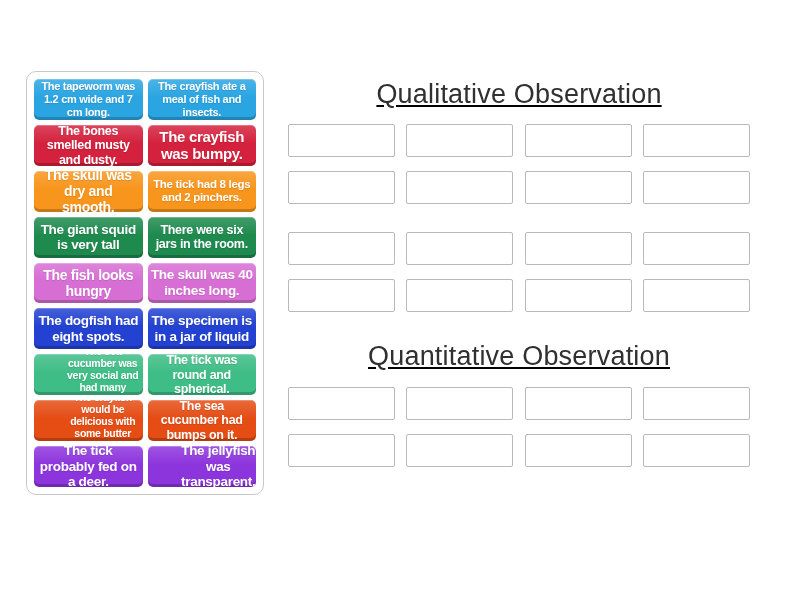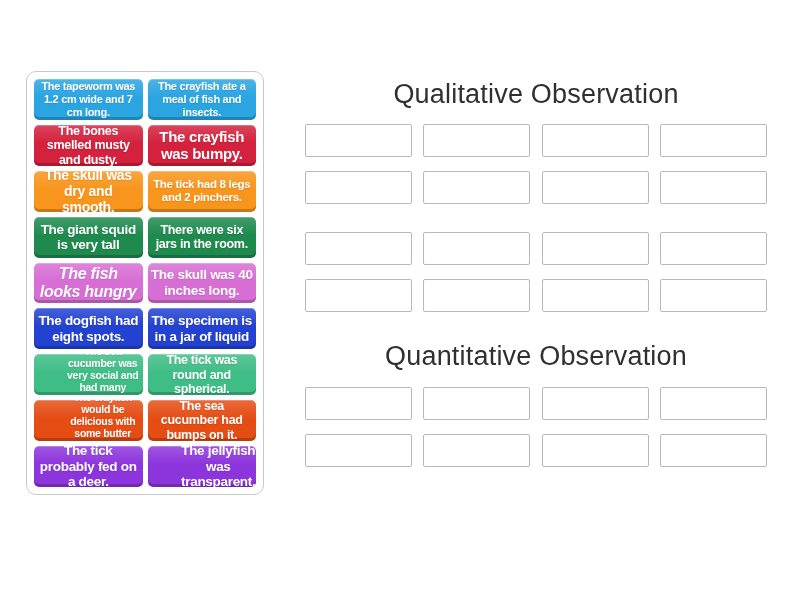--- a/index.html
+++ b/index.html
@@ -45,28 +45,29 @@
     background-image: linear-gradient(rgba(255,255,255,0.16), rgba(255,255,255,0) 45%);
     box-shadow: inset 0 -3px 0 rgba(0,0,0,0.20), inset 0 1px 0 rgba(255,255,255,0.25);
     text-shadow: 0 1px 1px rgba(0,0,0,0.12);
   }
   .fs-105 { font-size: 10.5px; padding-left: 32px; }
   .fs-11  { font-size: 11px; }
   .fs-115 { font-size: 11.5px; }
   .fs-125 { font-size: 12.5px; }
   .fs-135 { font-size: 13.5px; }
   .fs-14  { font-size: 14px; }
-  .fs-145 { font-size: 16px; font-style: italic; }
+  .fs-145 { font-size: 14px; }
   .fs-15  { font-size: 15px; }
 
   
   .groups {
     position: absolute;
-    left: 305px; top: 78px;
+    left: 288px; top: 78px;
     width: 462px;
+    text-decoration: underline;
   }
   .group { margin-bottom: 28px; }
   .group-title {
     margin: 0 0 14px 0;
     text-align: center;
     font-size: 27px;
     font-weight: 400;
     color: #303030;
     letter-spacing: 0.2px;
     line-height: 1.2;

